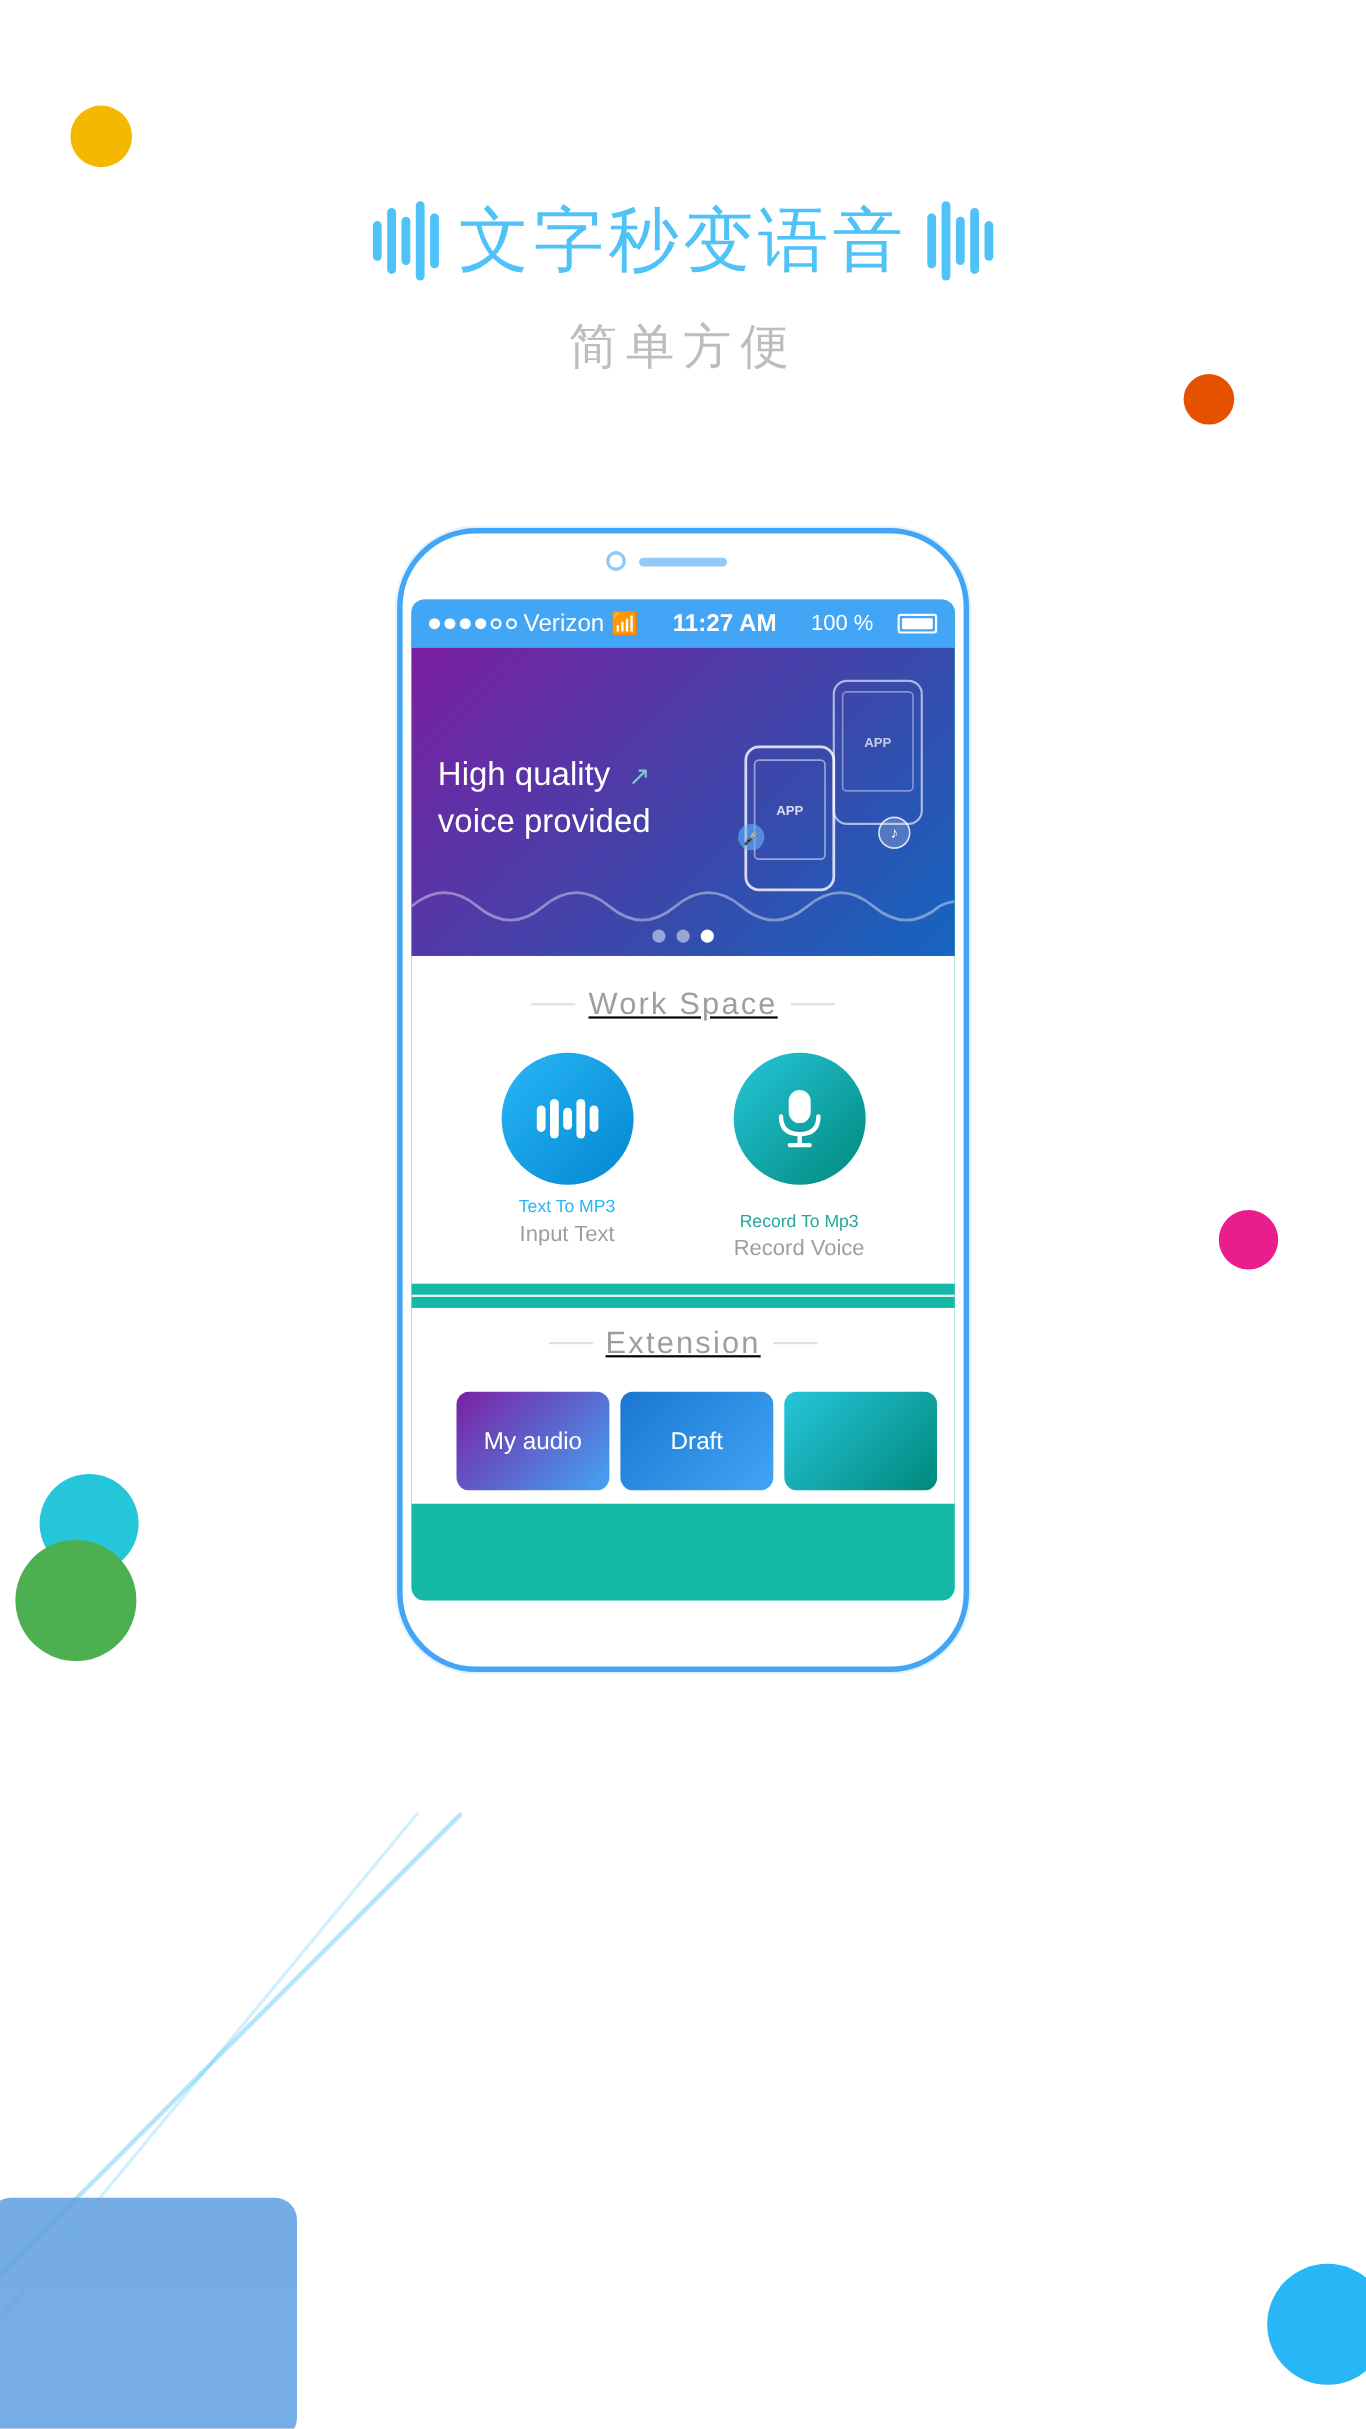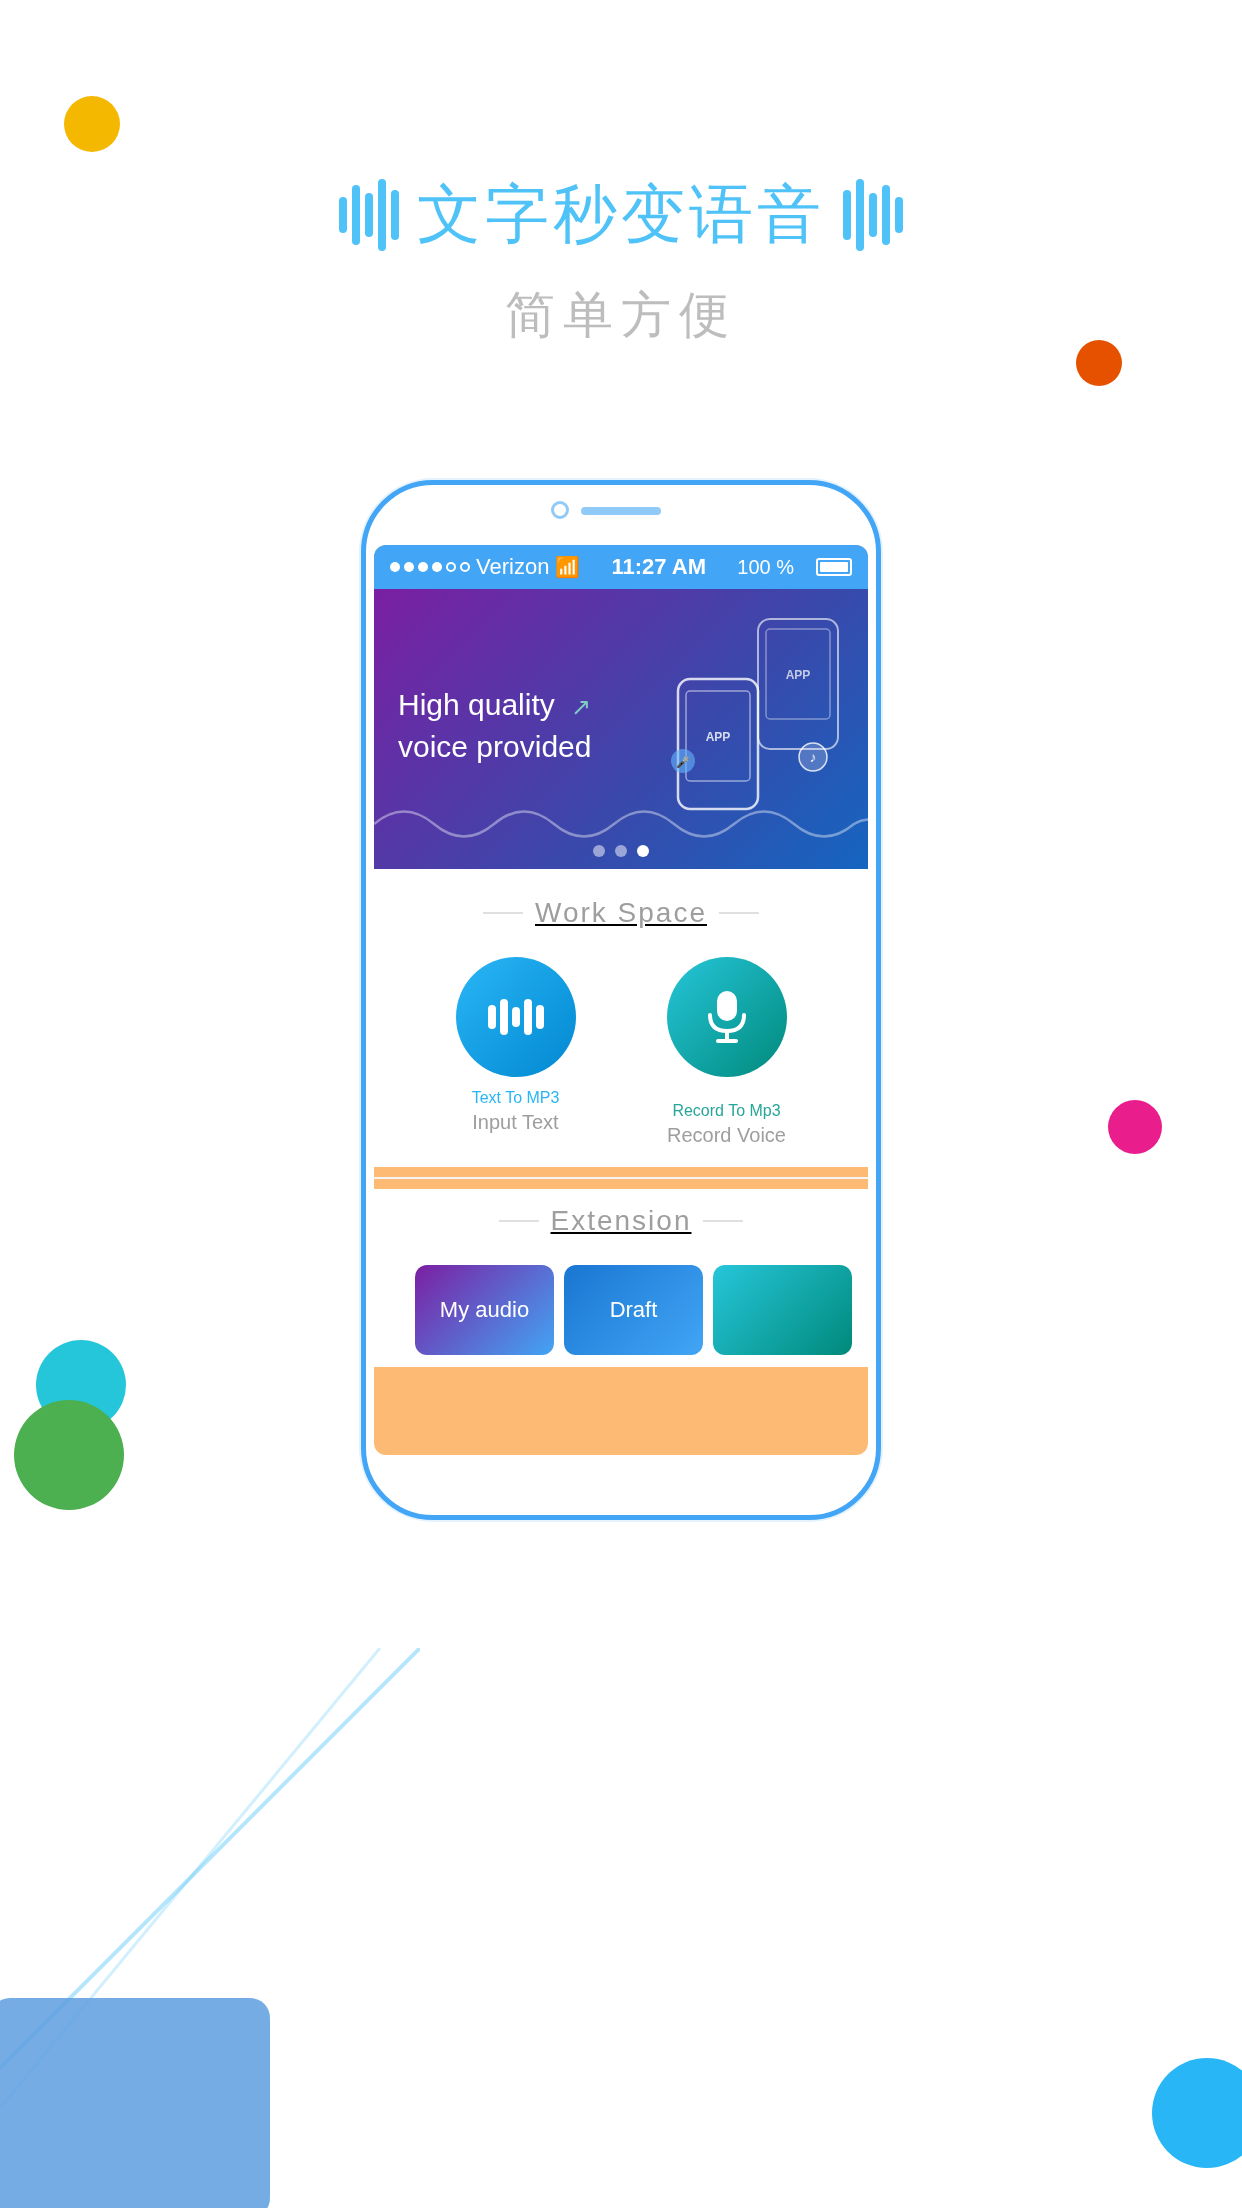--- a/index.html
+++ b/index.html
@@ -52,21 +52,21 @@
     }
 
     .main-title {
       font-size: 64px;
       font-weight: 500;
       color: #4fc3f7;
       letter-spacing: 4px;
     }
 
     .sub-title {
-      font-size: 50px;
+      font-size: 44px;
       color: #bdbdbd;
       font-weight: 300;
       letter-spacing: 8px;
     }
 
     
     .phone-container {
       position: absolute;
       top: 480px;
       left: 50%;
@@ -107,21 +107,21 @@
       border-radius: 50%;
     }
 
     
     .phone-screen {
       position: absolute;
       top: 60px;
       left: 8px;
       right: 8px;
       bottom: 60px;
-      background: #fdba74;
+      background: #14b8a6;
       border-radius: 12px;
       overflow: hidden;
     }
 
     
     .status-bar {
       height: 44px;
       background: #42a5f5;
       display: flex;
       align-items: center;

